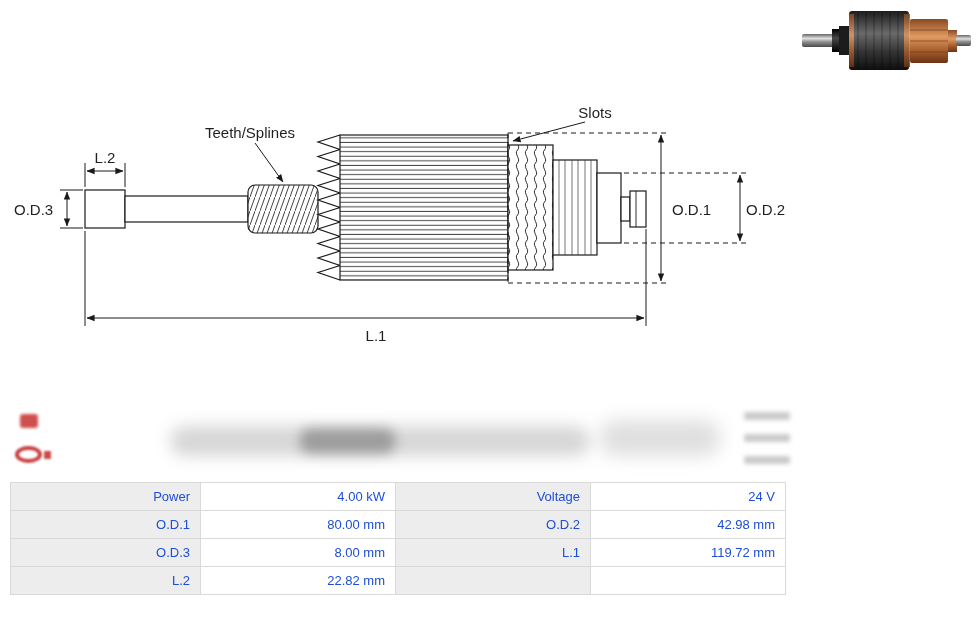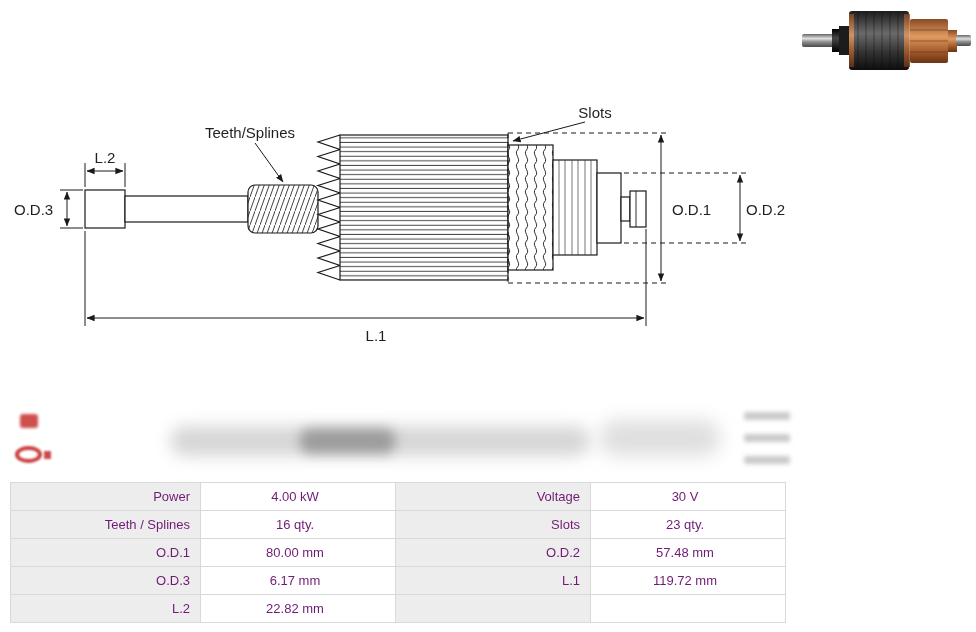--- a/index.html
+++ b/index.html
@@ -27,24 +27,24 @@
               background:rgba(70,70,70,.40);filter:blur(6px);}
   .wm .smear3{position:absolute;left:600px;top:16px;width:120px;height:36px;border-radius:16px;
               background:rgba(140,140,140,.28);filter:blur(9px);}
   .wm .txtbar{position:absolute;width:46px;height:8px;background:rgba(150,150,150,.5);
               filter:blur(2px);border-radius:2px;}
   .wm .t1{left:744px;top:8px;} .wm .t2{left:744px;top:30px;} .wm .t3{left:744px;top:52px;}
 
   
   table.spec{position:absolute;left:10px;top:482px;border-collapse:collapse;table-layout:fixed;
              width:775px;}
-  table.spec td{border:1px solid #d9d9d9;height:27px;font-size:13px;color:#701a75;
+  table.spec td{border:1px solid #d9d9d9;height:27px;font-size:13px;color:#1d4ed8;
                 text-align:right;padding:0 10px 0 4px;overflow:hidden;white-space:nowrap;}
   table.spec td.lbl{background:#ededed;}
-  table.spec td.val{background:#ffffff;text-align:center;}
+  table.spec td.val{background:#ffffff;}
 </style>
 </head>
 <body>
 
 <div class="screen">
 
   <svg class="diagram-svg" width="790" height="300" viewBox="0 0 790 300">
     <defs>
       <marker id="arr" viewBox="0 0 10 10" refX="9.5" refY="5" markerWidth="8" markerHeight="8" orient="auto-start-reverse">
         <path d="M0,1 L10,5 L0,9 Z" fill="#1a1a1a"></path>
@@ -191,37 +191,31 @@
       <col style="width:190px">
         <col style="width:195px">
         <col style="width:195px">
         <col style="width:195px">
     </colgroup>
     <tbody>
       <tr>
         <td class="lbl">Power</td>
         <td class="val">4.00 kW</td>
         <td class="lbl">Voltage</td>
-        <td class="val">30 V</td>
-      </tr>
-      <tr>
-        <td class="lbl">Teeth / Splines</td>
-        <td class="val">16 qty.</td>
-        <td class="lbl">Slots</td>
-        <td class="val">23 qty.</td>
+        <td class="val">24 V</td>
       </tr>
       <tr>
         <td class="lbl">O.D.1</td>
         <td class="val">80.00 mm</td>
         <td class="lbl">O.D.2</td>
-        <td class="val">57.48 mm</td>
+        <td class="val">42.98 mm</td>
       </tr>
       <tr>
         <td class="lbl">O.D.3</td>
-        <td class="val">6.17 mm</td>
+        <td class="val">8.00 mm</td>
         <td class="lbl">L.1</td>
         <td class="val">119.72 mm</td>
       </tr>
       <tr>
         <td class="lbl">L.2</td>
         <td class="val">22.82 mm</td>
         <td class="lbl"></td>
         <td class="val"></td>
       </tr>
     </tbody>

